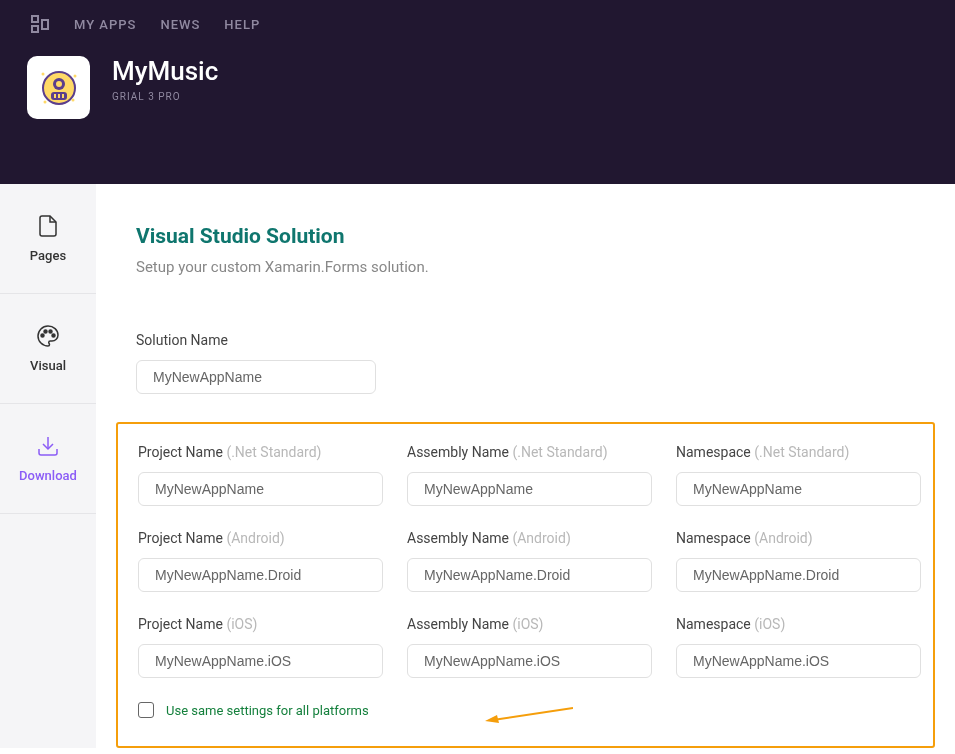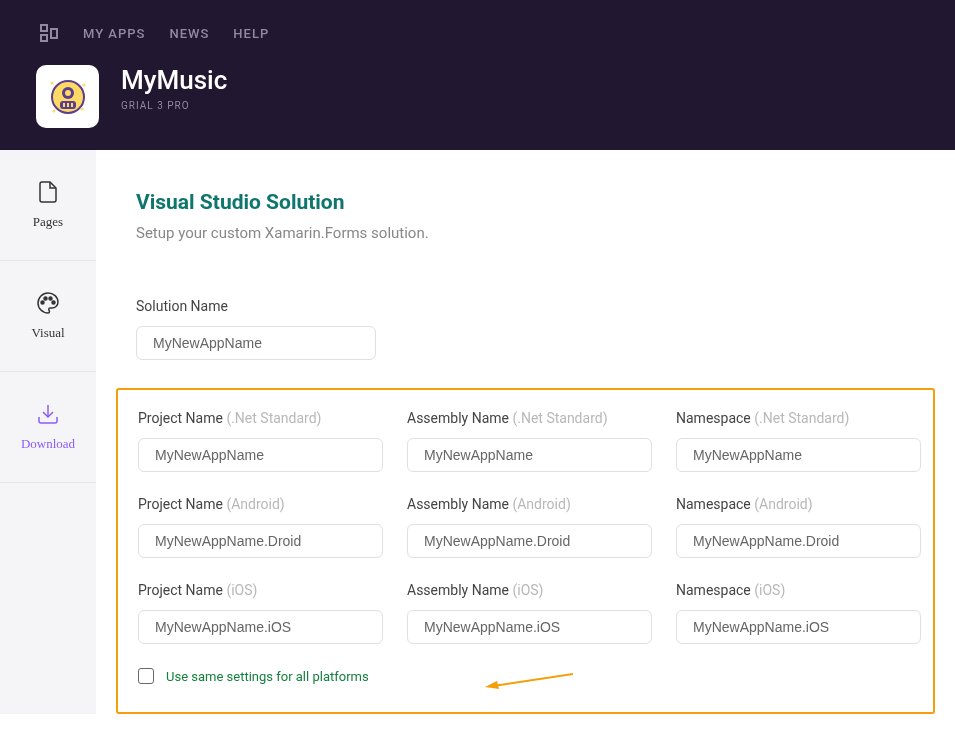--- a/index.html
+++ b/index.html
@@ -9,22 +9,22 @@
     }
     body {
       font-family: -apple-system, BlinkMacSystemFont, 'Segoe UI', Roboto, sans-serif;
       width: 955px;
       height: 754px;
       background: #fff;
       position: relative;
     }
     .header {
       background: #211730;
-      height: 150px;
-      padding: 9px;
+      height: 184px;
+      padding: 0;
     }
     .top-nav {
       display: flex;
       align-items: center;
       padding: 14px 30px;
       gap: 24px;
     }
     .logo-icon {
       width: 20px;
       height: 20px;
@@ -77,21 +77,20 @@
       flex-direction: column;
     }
     .sidebar-item {
       display: flex;
       flex-direction: column;
       align-items: center;
       justify-content: center;
       padding: 30px 0;
       cursor: pointer;
       border-bottom: 1px solid #e5e5e8;
-      font-family: Liberation Serif, serif;
     }
     .sidebar-icon {
       width: 24px;
       height: 24px;
       margin-bottom: 10px;
     }
     .sidebar-label {
       font-size: 13px;
       color: #333;
       font-weight: 500;

